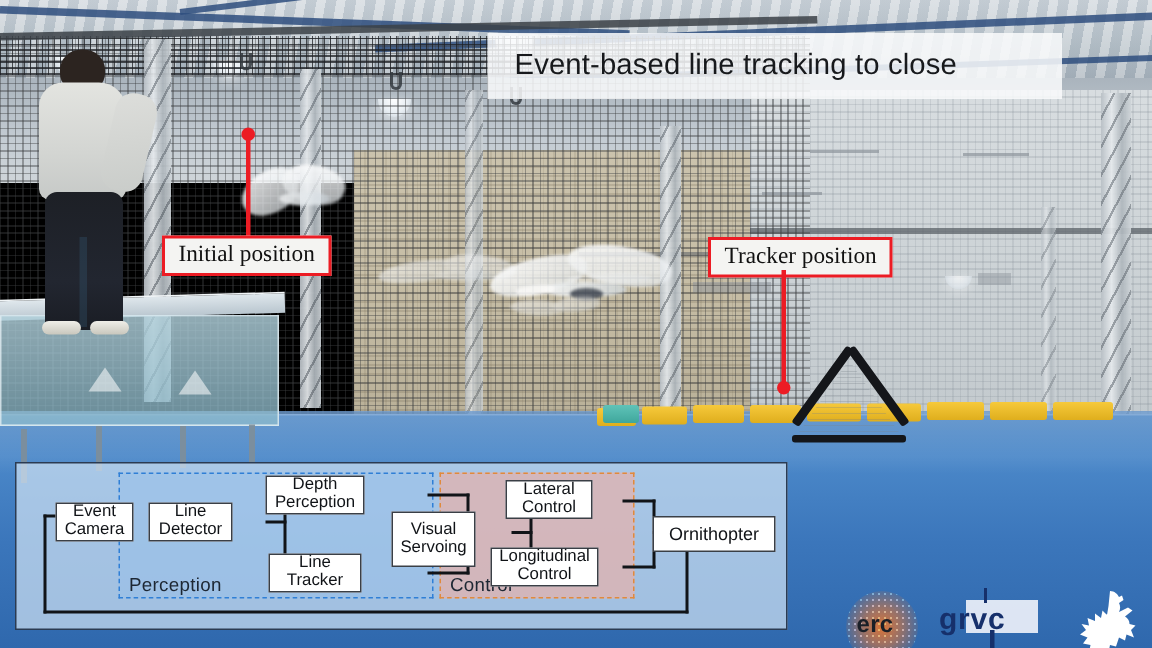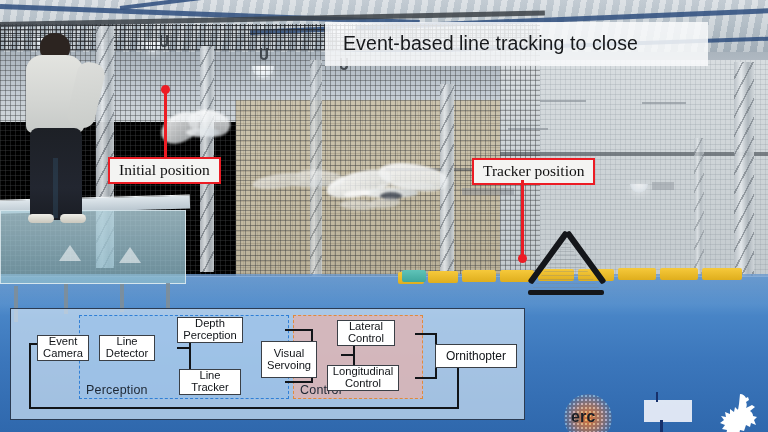--- a/index.html
+++ b/index.html
@@ -515,20 +515,21 @@
 
     <div class="logo">
       <div class="erc-halo"></div>
       <div class="erc-dots"></div>
       <div class="erc-text">erc</div>
     </div>
 
     <div class="logo grvc-wrap">
       <div class="grvc-hl"></div>
       <div class="grvc-ant"></div>
+      <div class="grvc-text">grvc</div>
       <div class="grvc-book"></div>
       <div class="grvc-book-mid"></div>
     </div>
 
     <div class="logo griffin">
       <svg viewBox="0 0 44 52" width="44" height="52" aria-hidden="true">
         <path fill="#ffffff" d="M22 2c3 0 5 2 6 4l2-1 1 3-3 2c1 2 1 4 0 6l6-3 3 2-5 4c2 1 3 3 3 5l4 1-3 3 2 5-5-2-1 4-4-2-2 6-4-1-1 5-4-2-2 4-3-4-4 2 1-5-5-1 3-4-5-2 4-3-3-4 5 1-1-5 5 2 0-5 4 3 1-5 3 3 1-6z"></path>
         <path fill="#ffffff" d="M17 20c2-3 6-4 9-2l3-2-1 4 4 1-3 3 3 3-4 1 1 4-4-2-2 4-3-3-4 2 1-4-4-1 3-3z"></path>
       </svg>
     </div>

